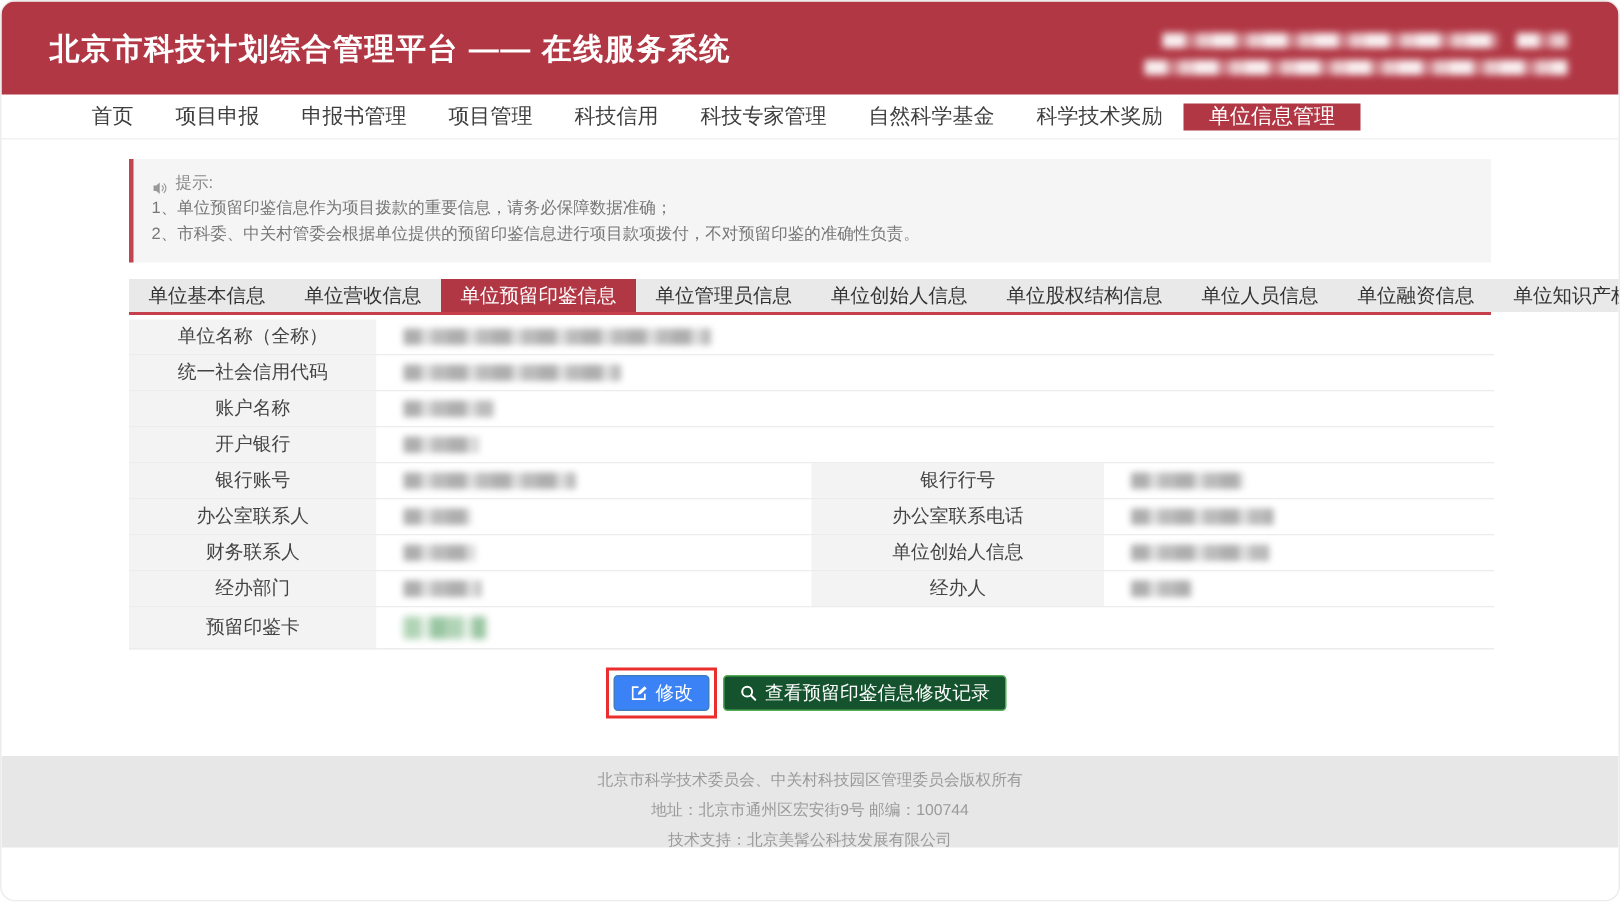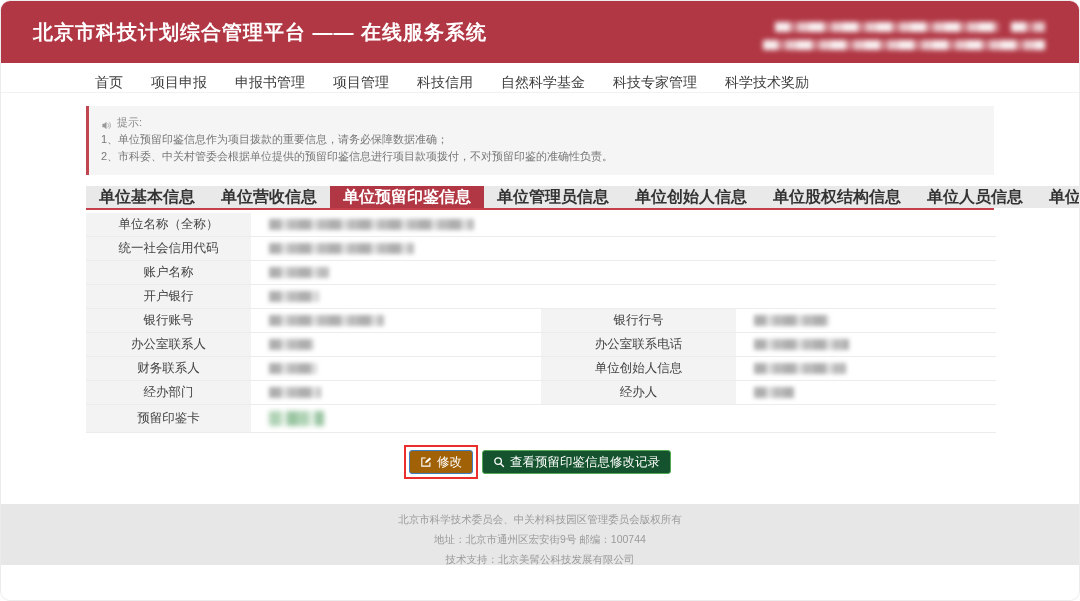--- a/index.html
+++ b/index.html
@@ -14,37 +14,37 @@
             padding:0 32px; position:relative; }
   .header-title { color:#fff; font-size:20px; font-weight:bold; letter-spacing:1px; white-space:nowrap; }
   .user-info { position:absolute; right:34px; top:21px; }
   .user-row { display:flex; justify-content:flex-end; gap:12px; margin-bottom:8px; }
   .hredact { height:10px; border-radius:1px;
              background:repeating-linear-gradient(90deg, rgba(255,255,255,.92) 0 15px,
                          rgba(255,255,255,.38) 15px 23px, rgba(255,255,255,.75) 23px 34px);
              filter:blur(2.4px); }
 
   
-  .nav { height:30px; background:#fff; display:flex; align-items:flex-end;
-         padding-left:80px; border-bottom:1px solid #f1f1f1; }
+  .nav { height:30px; background:#fff; display:flex; align-items:center;
+         padding-left:46px; border-bottom:1px solid #f1f1f1; }
   .nav-item { font-size:14px; color:#3e3e3e; display:flex; align-items:center;
               padding:0 14px; cursor:pointer; white-space:nowrap; }
   .nav-item.active { background:#b13744; color:#fff; padding:0 17px; }
 
   
   .content { padding:13px 85px 0; }
 
   .notice { background:#f5f5f5; border-left:3px solid #c0454f;
             padding:8px 12px 10px; font-size:11px; color:#777; line-height:17px; }
   .notice-title { display:flex; align-items:flex-end; gap:5px; color:#888; }
   .notice p { margin:0; }
 
   .tabs-wrap { margin-top:11px; border-bottom:2px solid #c5404a; }
   .tabstrip { display:inline-flex; background:#e9e9e9; vertical-align:bottom; }
-  .tab { font-size:16px; font-weight:bold; color:#333; padding:0 13px;
+  .tab { font-size:13px; font-weight:normal; color:#333; padding:0 13px;
          line-height:22px; height:22px; cursor:pointer; white-space:nowrap; }
   .tab.active { background:#b13744; color:#fff; }
 
   
   .fgrid { display:grid; grid-template-columns:165px 290px 195px 260px; margin-top:3px; }
   .cell { height:24px; border-bottom:1px solid #ececec; font-size:12.5px;
           display:flex; align-items:center; }
   .cell.tall { height:28px; }
   .lbl { background:#f3f3f3; color:#444; justify-content:center; text-align:left; }
   .val { background:#fff; padding-left:18px; }
@@ -56,21 +56,21 @@
   .redact.green { height:15px; opacity:.9;
             background:repeating-linear-gradient(90deg,#a8cfae 0 12px,#e2efe3 12px 18px,#8fbf98 18px 28px);
             filter:blur(2.4px); }
 
   
   .actions { margin-top:12px; display:flex; justify-content:center; align-items:center;
              gap:9px; height:34px; }
   .btn { display:inline-flex; align-items:center; gap:5px; font-size:12.5px; color:#fff;
          border-radius:3px; padding:0 10px; height:24px; border:1px solid transparent;
          cursor:pointer; font-family:inherit; white-space:nowrap; }
-  .btn-blue { background:#a16207; border-color:#3f7ec2; }
+  .btn-blue { background:#3b82f6; border-color:#3f7ec2; }
   .btn-green { background:#14532d; border-color:#53ab53; }
   .hl { position:relative; display:inline-flex; }
   .hl::after { content:''; position:absolute; inset:-5px; border:2px solid #ea2e2e;
                pointer-events:none; }
 
   
   .footer { position:absolute; left:0; top:503px; width:100%; height:61px;
             background:#e7e7e7; text-align:center; font-size:10.5px; color:#9a9a9a;
             padding-top:9px; }
   .footer p { margin:0 0 6px; }
@@ -94,23 +94,24 @@
       </div>
     </div>
   </div>
 
   <div class="nav">
     <div class="nav-item">首页</div>
     <div class="nav-item">项目申报</div>
     <div class="nav-item">申报书管理</div>
     <div class="nav-item">项目管理</div>
     <div class="nav-item">科技信用</div>
+    <div class="nav-item">科技专家管理</div>
     <div class="nav-item">自然科学基金</div>
-    <div class="nav-item">科技专家管理</div>
     <div class="nav-item">科学技术奖励</div>
+    <div class="nav-item active">单位信息管理</div>
   </div>
 
   <div class="content">
 
     <div class="notice">
       <div class="notice-title">
         <span class="icon">
           <svg width="11" height="11" viewBox="0 0 16 16">
             <path d="M8 2.5 4.6 5.3H2v5.4h2.6L8 13.5z" fill="#999"></path>
             <path d="M10.3 5.6a3.4 3.4 0 0 1 0 4.8M12.2 3.7a6.1 6.1 0 0 1 0 8.6" fill="none" stroke="#999" stroke-width="1.1" stroke-linecap="round"></path>

